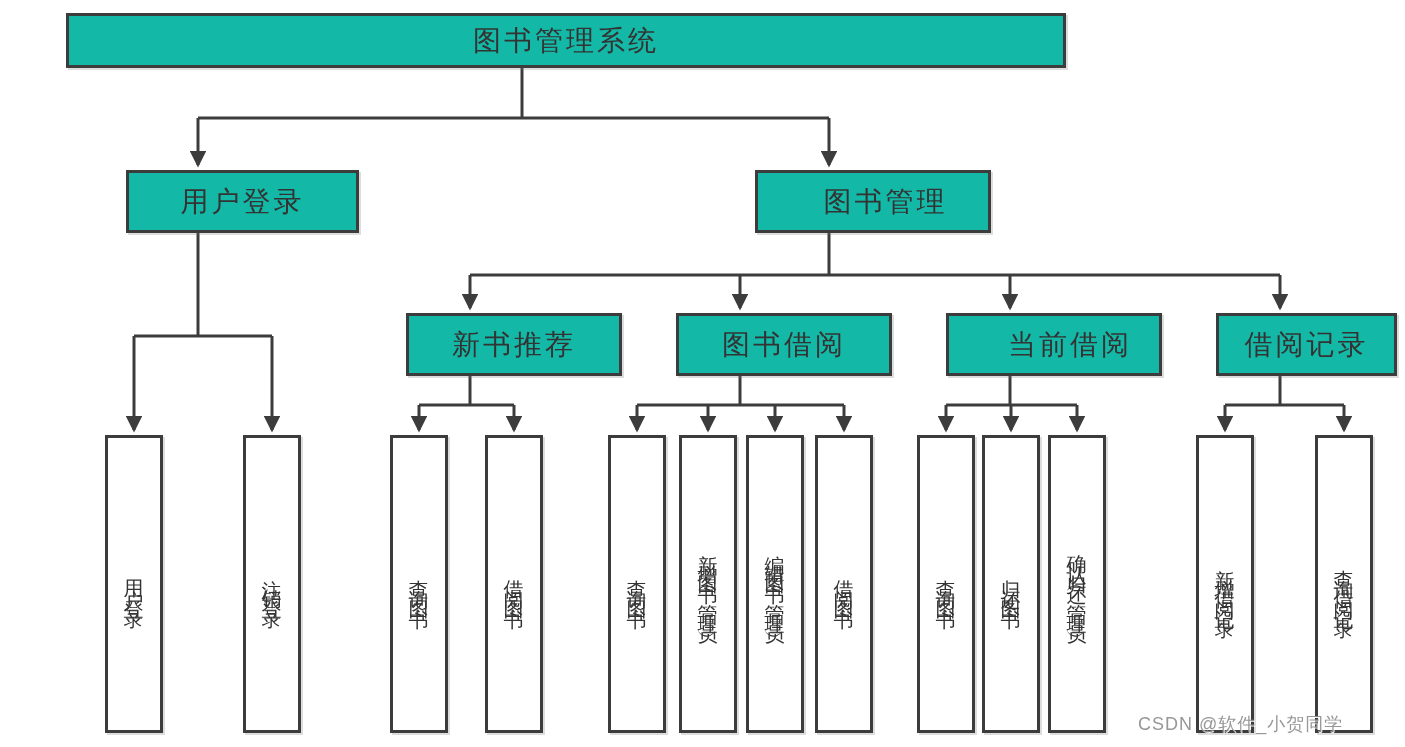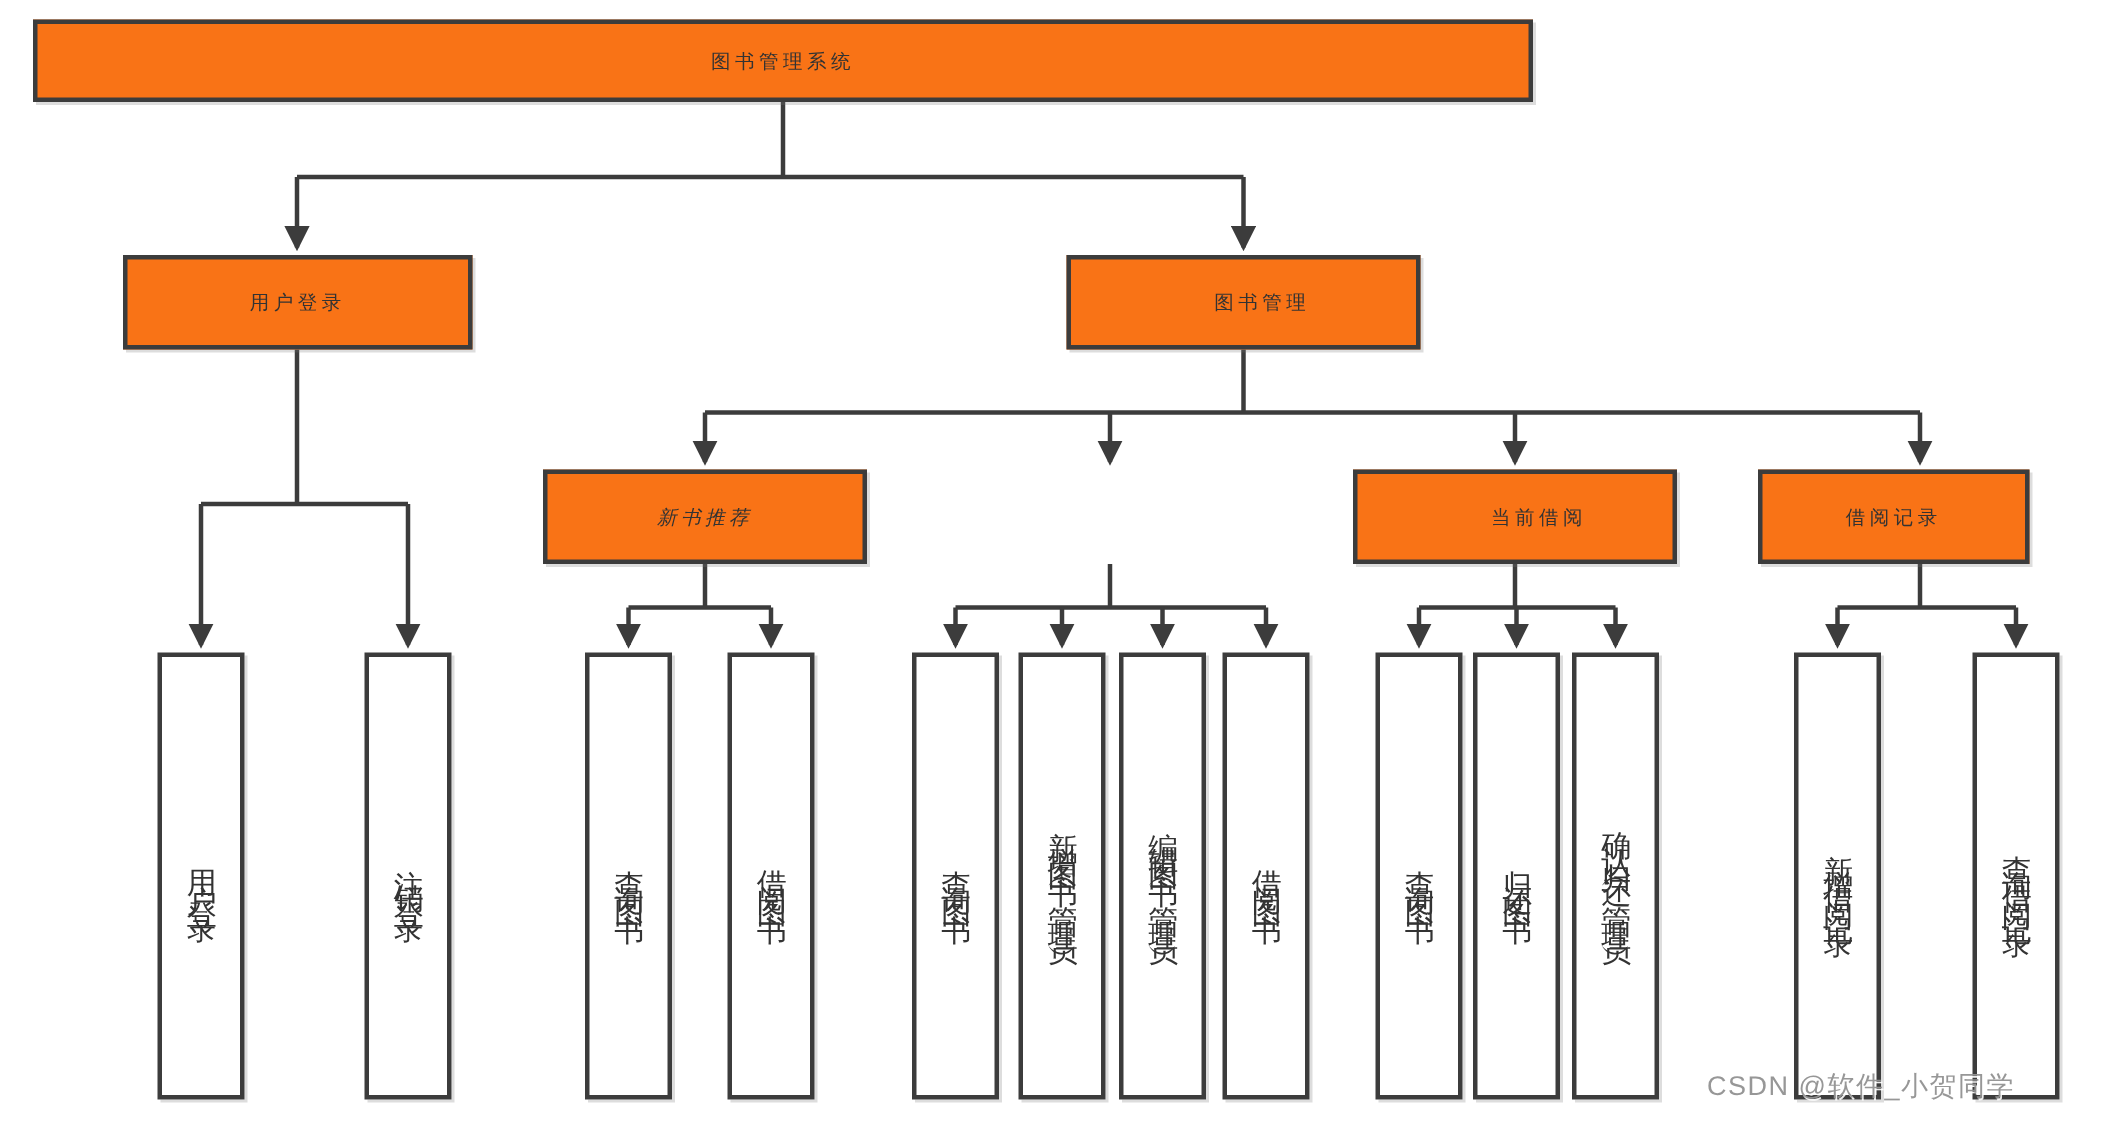--- a/index.html
+++ b/index.html
@@ -2,26 +2,27 @@
 <html><head>
 <meta charset="utf-8">
 <style>
   * { box-sizing: border-box; margin: 0; padding: 0; }
   html, body { width: 1405px; height: 747px; background: #ffffff; overflow: hidden; }
   body { font-family: "Liberation Sans", "DejaVu Sans", sans-serif; }
   #stage { position: relative; width: 1405px; height: 747px; background: #ffffff; }
   .wires { position: absolute; left: 0; top: 0; z-index: 1; }
   .node {
     position: absolute; z-index: 2;
-    background: #f97316;
+    background: #14b8a6;
     border: 3px solid #3c3c3c;
     box-shadow: 2px 2px 0 rgba(120,120,120,0.25);
     display: flex; align-items: center; justify-content: center;
-    font-size: 13px; letter-spacing: 3px; color: #333333;
+    font-size: 28px; letter-spacing: 3px; color: #333333;
     white-space: nowrap;
+    margin-left: 44px;
   }
   .leaf {
     position: absolute; z-index: 2;
     width: 58px; height: 298px; top: 435px;
     background: #ffffff;
     border: 3px solid #3c3c3c;
     box-shadow: 2px 2px 0 rgba(120,120,120,0.25);
     display: flex; align-items: center; justify-content: center;
     writing-mode: vertical-rl; text-orientation: mixed;
     font-size: 20px; letter-spacing: 10px; color: #333333;
@@ -89,21 +90,22 @@
       <line x1="1225" y1="405" x2="1225" y2="430" marker-end="url(#arw)"></line>
       <line x1="1344" y1="405" x2="1344" y2="430" marker-end="url(#arw)"></line>
     </g>
   </svg>
 
   <div class="node" style="left:22px; top:13px; width:1000px; height:55px;">图书管理系统</div>
 
   <div class="node" style="left:82px; top:170px; width:233px; height:63px;">用户登录</div>
   <div class="node" style="left:711px; top:170px; width:236px; height:63px;padding-left:25px;">图书管理</div>
 
-  <div class="node" style="left:362px; top:313px; width:216px; height:63px;font-style:italic;">新书推荐</div>
+  <div class="node" style="left:362px; top:313px; width:216px; height:63px;">新书推荐</div>
+  <div class="node" style="left:632px; top:313px; width:216px; height:63px;">图书借阅</div>
   <div class="node" style="left:902px; top:313px; width:216px; height:63px;padding-left:32px;">当前借阅</div>
   <div class="node" style="left:1172px; top:313px; width:181px; height:63px;">借阅记录</div>
 
   <div class="leaf" style="left:105px;">用户登录</div>
   <div class="leaf" style="left:243px;">注销登录</div>
 
   <div class="leaf" style="left:390px;">查询图书</div>
   <div class="leaf" style="left:485px;">借阅图书</div>
 
   <div class="leaf" style="left:608px;">查询图书</div>

